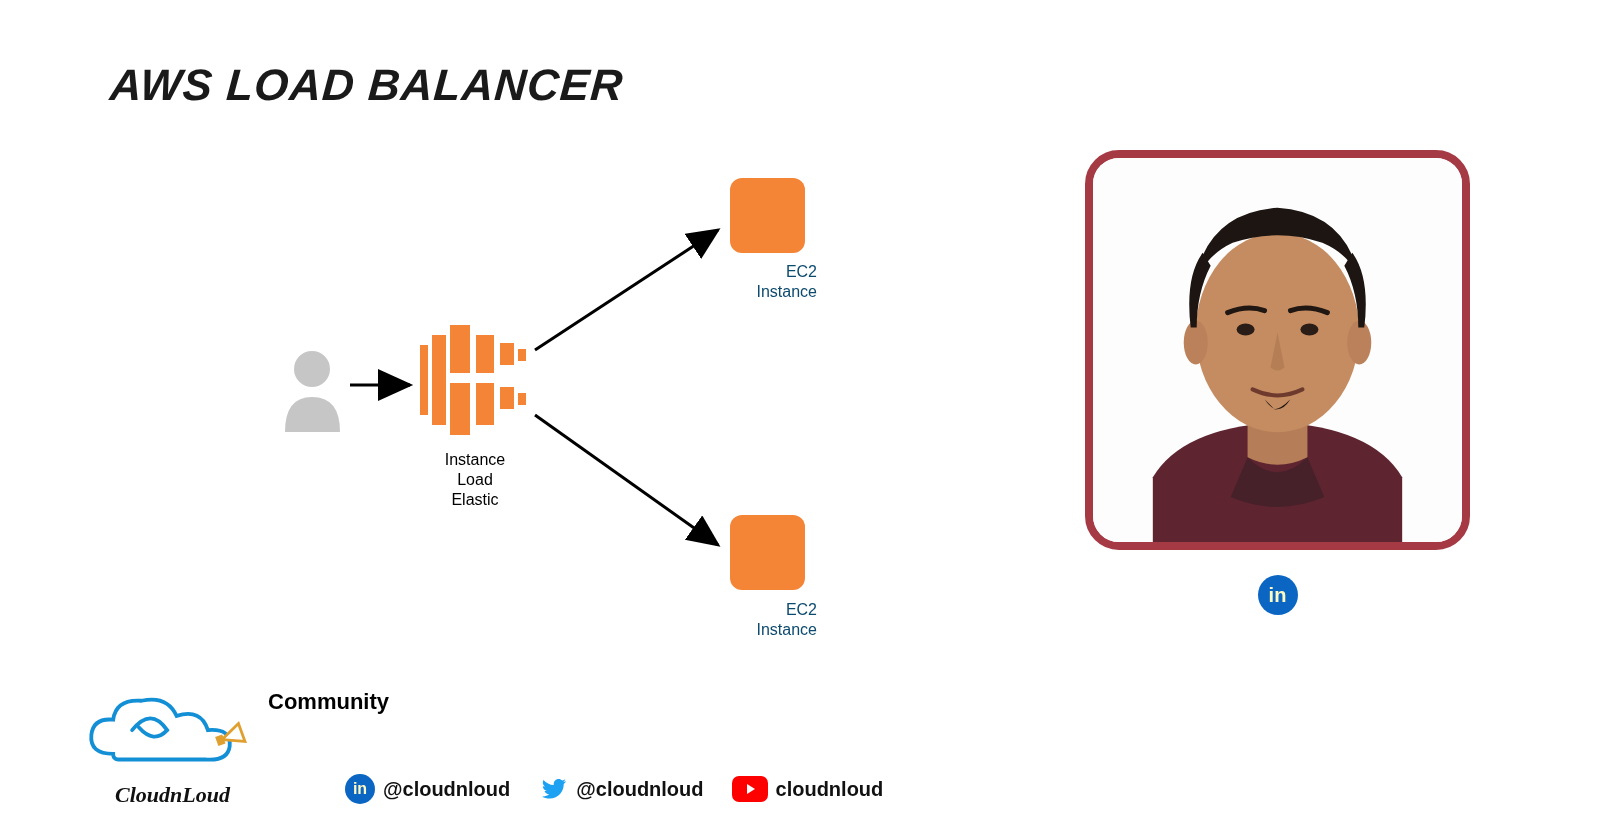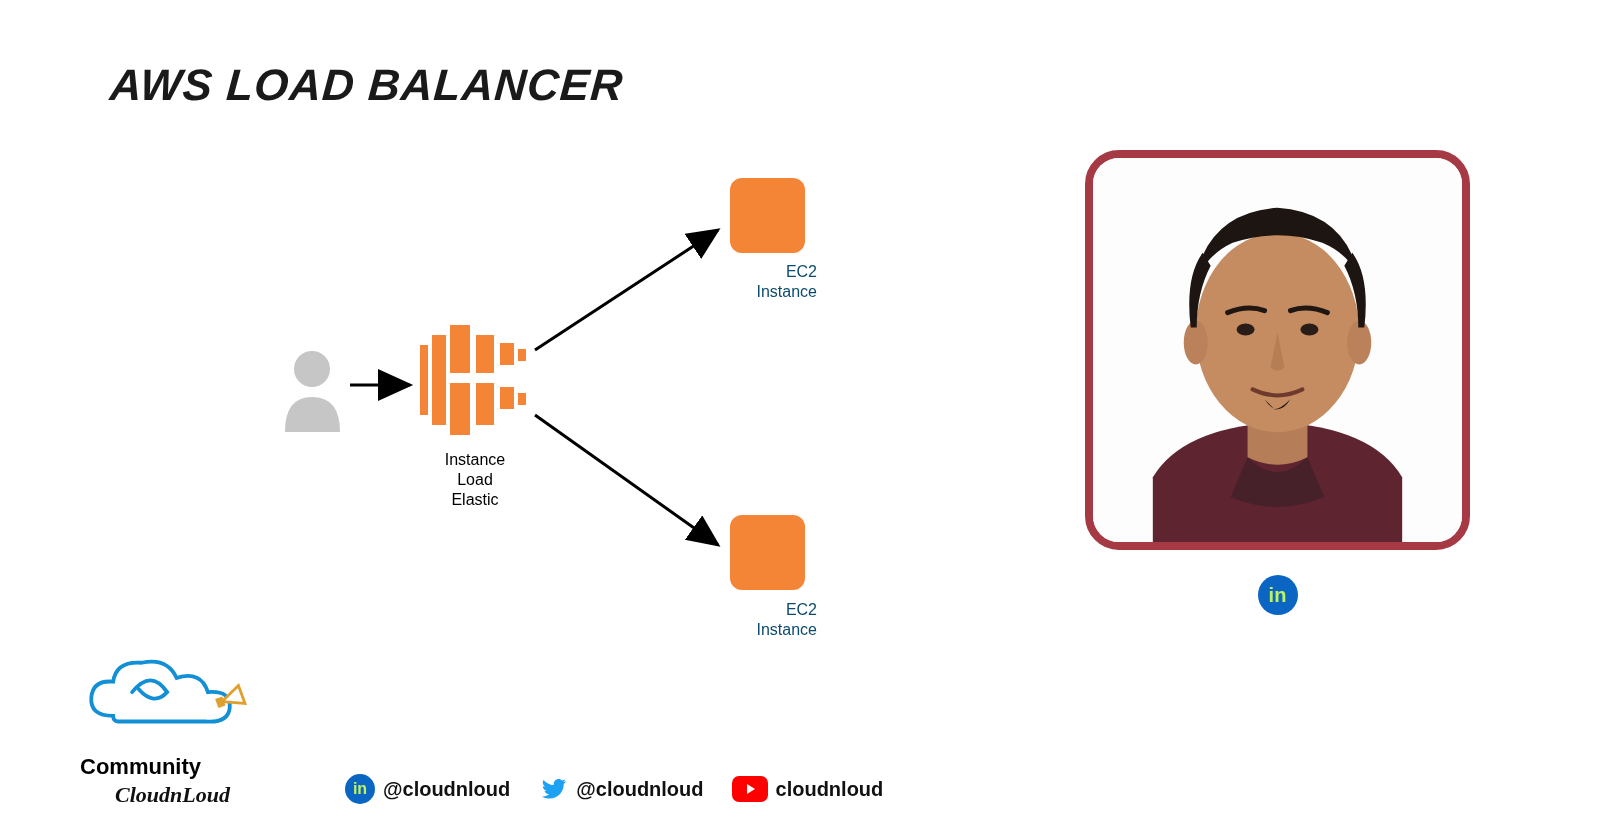--- a/index.html
+++ b/index.html
@@ -124,38 +124,37 @@
     color: #111;
   }
   .linkedin-badge {
     width: 40px;
     height: 40px;
     border-radius: 50%;
     background: #0a66c2;
     display: flex;
     align-items: center;
     justify-content: center;
-    color: #bef264;
+    color: #fef9c3;
     font-weight: 900;
     font-size: 20px;
     font-family: Arial, sans-serif;
   }
   .linkedin-badge.small {
     width: 30px; height: 30px; font-size: 16px;
   }
 
   
   .community-block {
     position: absolute;
     left: 80px;
     bottom: 60px;
     display: flex;
     align-items: flex-start;
     gap: 8px;
-    flex-direction: column;
   }
   .community-label {
     font-family: "Arial Black", sans-serif;
     font-weight: 900;
     font-size: 22px;
     color: #000;
     margin-top: 4px;
   }
   .cloud-logo { width: 180px; height: 95px; }
   .brand-name {

